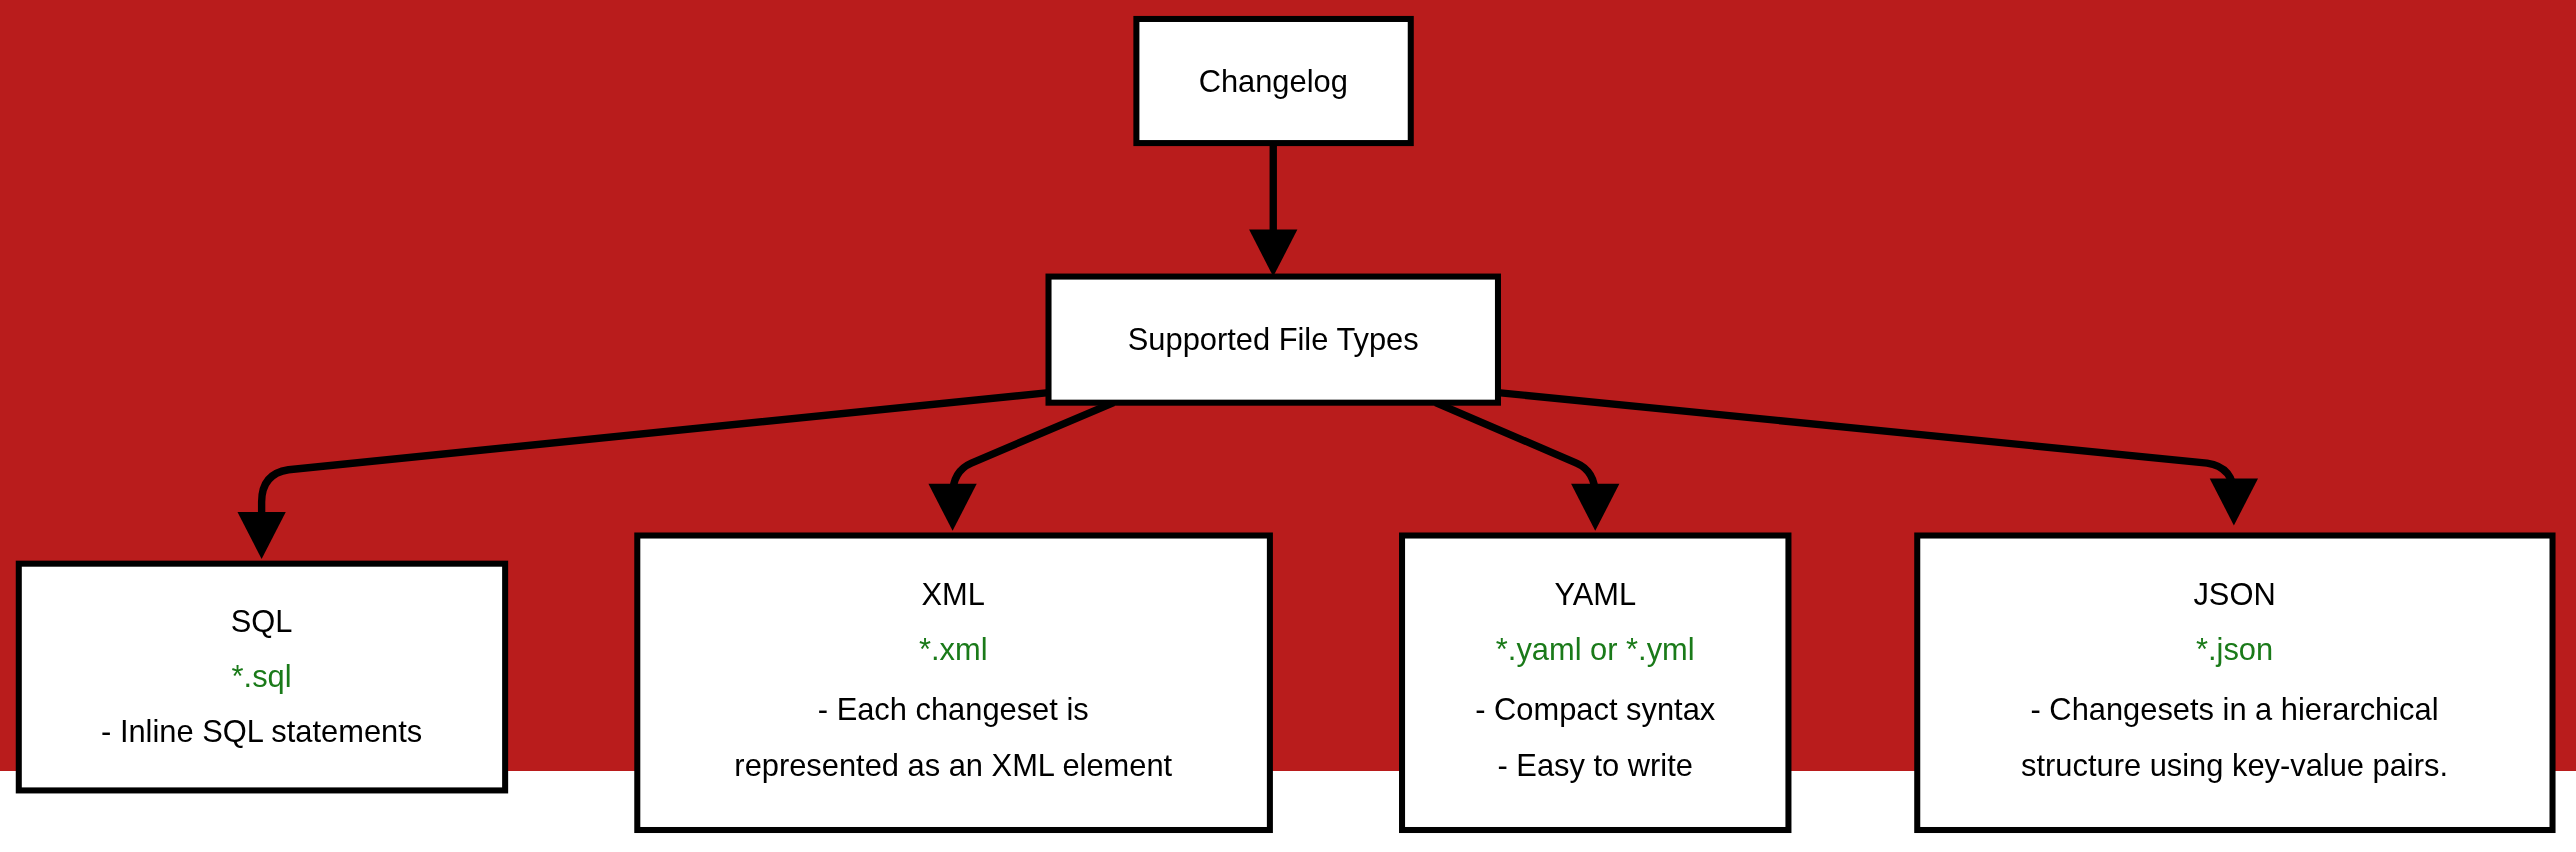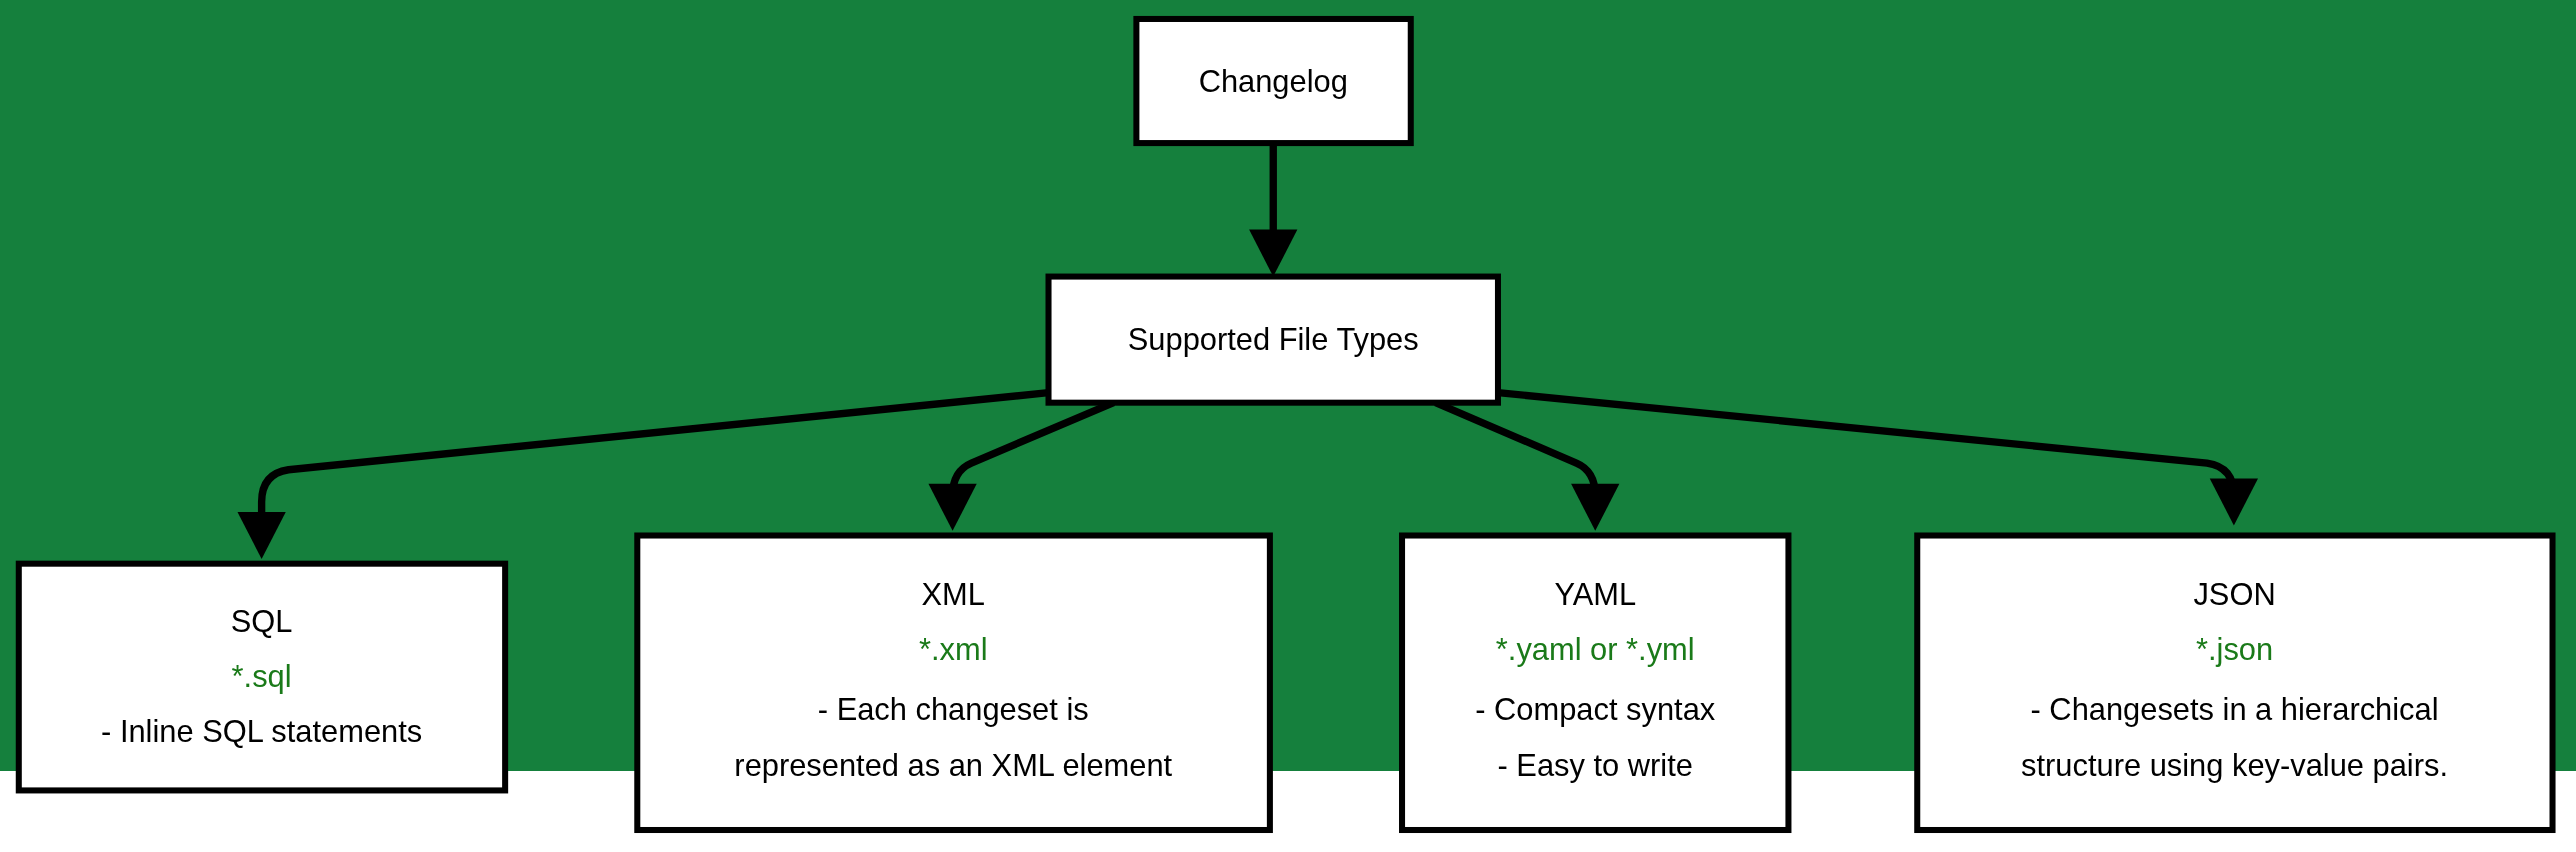--- a/index.html
+++ b/index.html
@@ -10,21 +10,21 @@
   body {
     width: 2576px;
     height: 853px;
     font-family: "Liberation Sans", sans-serif;
     overflow: hidden;
   }
   #diagram-root {
     position: relative;
     width: 2576px;
     height: 771px;
-    background: #15803d;
+    background: #b91c1c;
   }
   svg.diagram-canvas {
     position: absolute;
     top: 0;
     left: 0;
     width: 2576px;
     height: 853px;
   }
   .node-box {
     fill: #ffffff;

